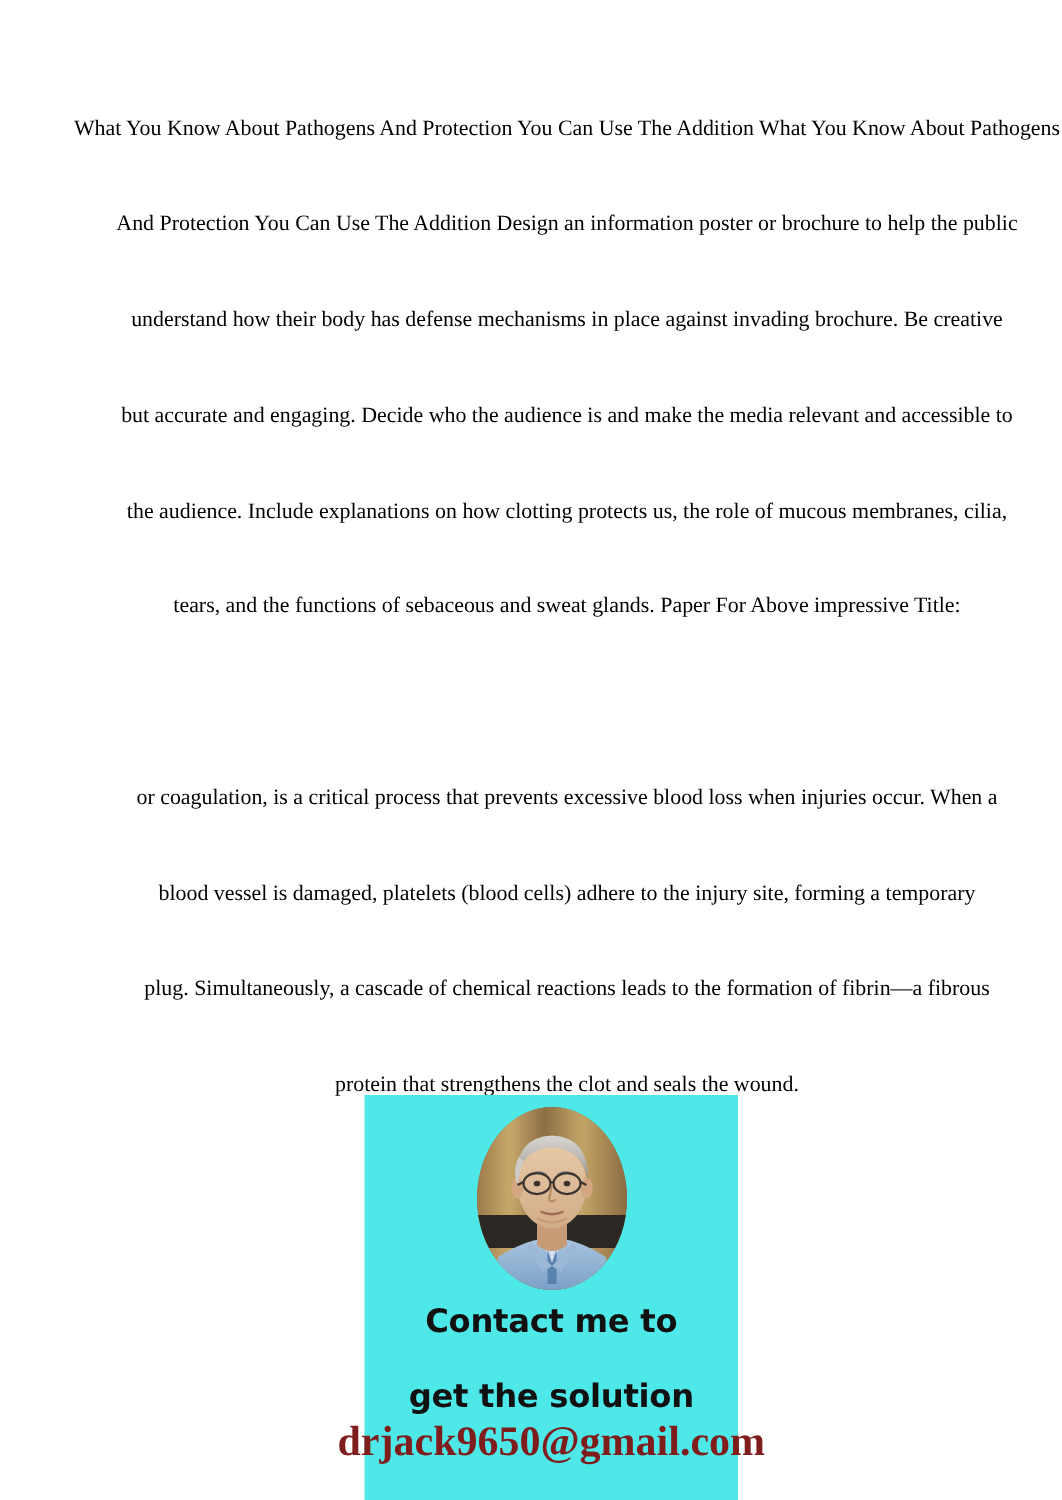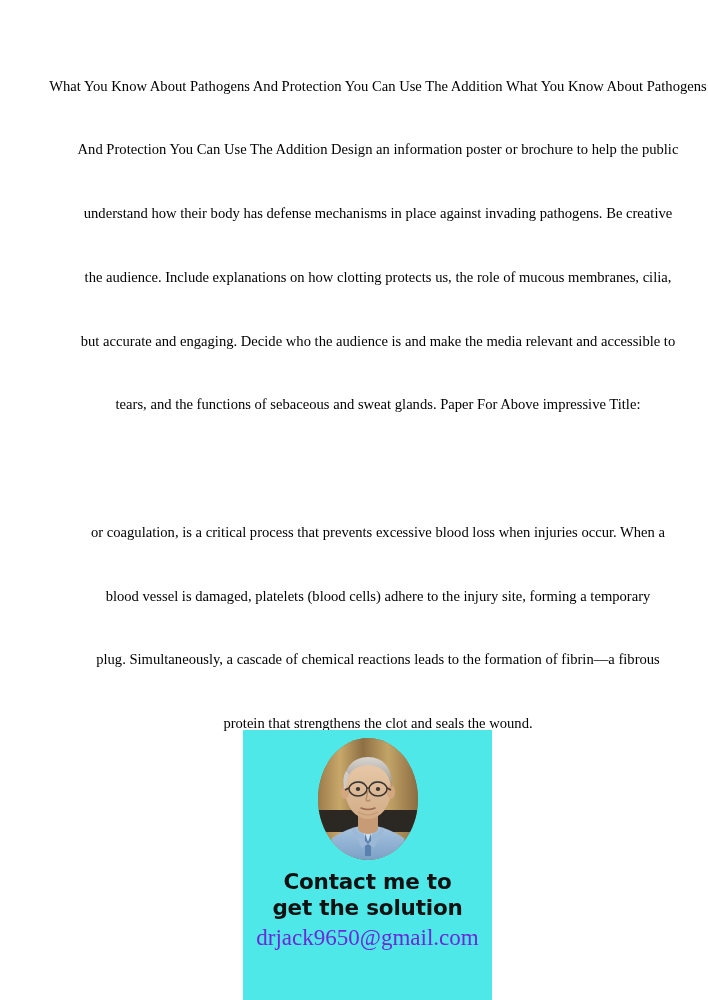--- a/index.html
+++ b/index.html
@@ -64,44 +64,45 @@
 
   #overlay-line1, #overlay-line2 {
     font-family: "DejaVu Sans", "Liberation Sans", sans-serif;
     font-weight: bold;
     font-size: 21.5px;
     line-height: 26px;
     color: #111111;
     letter-spacing: -0.2px;
     text-align: center;
     white-space: nowrap;
+    margin-top: 24px;
   }
   #overlay-line1 { margin-top: 9px; }
   #overlay-email {
     font-family: "Liberation Serif", "DejaVu Serif", serif;
-    font-weight: normal;
-    font-size: 23px;
+    font-weight: bold;
+    font-size: 28px;
     line-height: 26px;
-    color: #6d28d9;
+    color: #7f1d1d;
     text-align: center;
     margin-top: 4px;
     white-space: nowrap;
   }
 </style>
 </head>
 <body>
 
 <div id="doc">
 
   <div class="para">
     <span class="ln">What You Know About Pathogens And Protection You Can Use The Addition What You Know About Pathogens</span>
     <span class="ln">And Protection You Can Use The Addition Design an information poster or brochure to help the public</span>
-    <span class="ln">understand how their body has defense mechanisms in place against invading pathogens. Be creative</span>
+    <span class="ln">understand how their body has defense mechanisms in place against invading brochure. Be creative</span>
+    <span class="ln">but accurate and engaging. Decide who the audience is and make the media relevant and accessible to</span>
     <span class="ln">the audience. Include explanations on how clotting protects us, the role of mucous membranes, cilia,</span>
-    <span class="ln">but accurate and engaging. Decide who the audience is and make the media relevant and accessible to</span>
     <span class="ln">tears, and the functions of sebaceous and sweat glands. Paper For Above impressive Title:</span>
   </div>
 
   <div class="para">
     <span class="ln">or coagulation, is a critical process that prevents excessive blood loss when injuries occur. When a</span>
     <span class="ln">blood vessel is damaged, platelets (blood cells) adhere to the injury site, forming a temporary</span>
     <span class="ln">plug. Simultaneously, a cascade of chemical reactions leads to the formation of fibrin—a fibrous</span>
     <span class="ln">protein that strengthens the clot and seals the wound.</span>
   </div>
 

